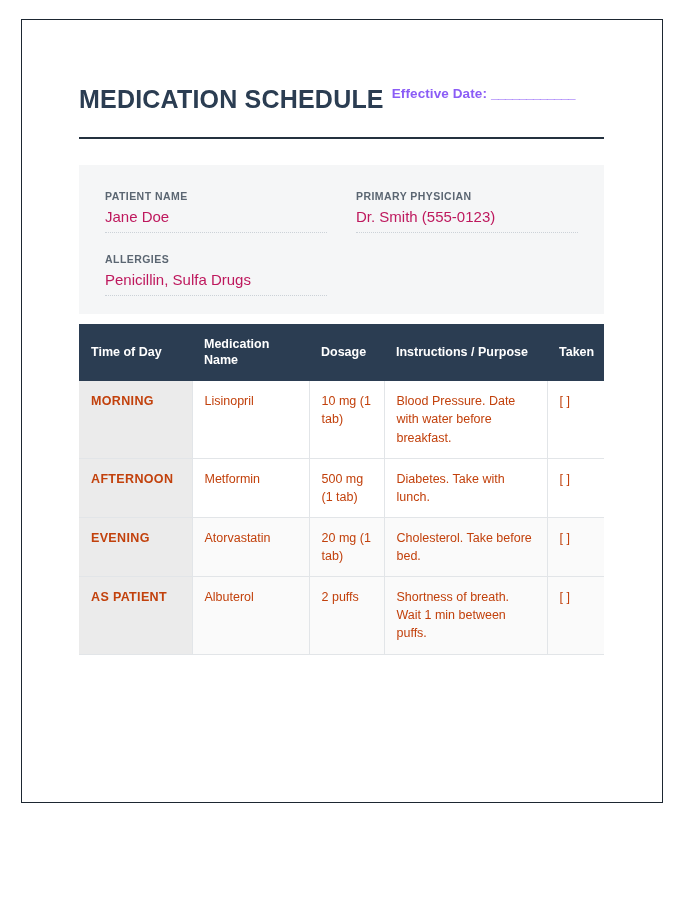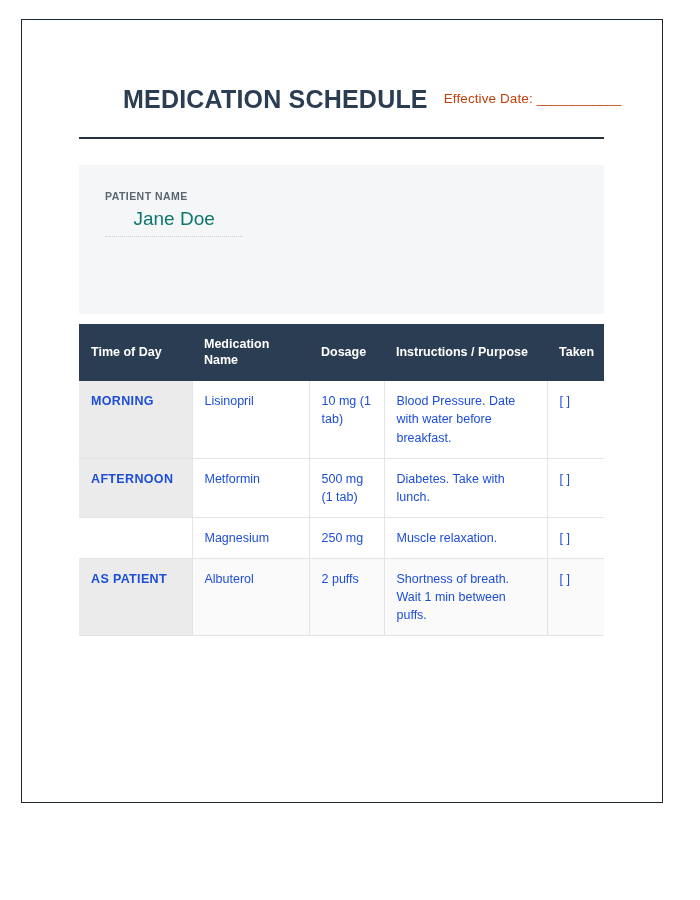--- a/index.html
+++ b/index.html
@@ -38,38 +38,38 @@
 
   
   .doc-header {
     position: absolute;
     left: 0;
     top: 66px;
     width: 525px;
   }
   .header-line {
     display: flex;
-    align-items: center;
-    gap: 16px;
-    margin-left: 44px;
+    align-items: flex-start;
+    gap: 8px;
   }
   .doc-title {
     font-size: 25px;
     font-weight: bold;
     color: #2b3d52;
     letter-spacing: 0.2px;
     line-height: 1.05;
     white-space: nowrap;
   }
   .eff-date {
     font-size: 13.5px;
-    color: #c2410c;
+    color: #8b5cf6;
     white-space: nowrap;
     padding-bottom: 2px;
     letter-spacing: 0.1px;
+    font-weight: bold;
   }
   .eff-date .blank {
     letter-spacing: -0.5px;
   }
   .title-rule {
     position: absolute;
     left: 0;
     top: 51px;
     width: 525px;
     height: 2px;
@@ -82,42 +82,41 @@
     left: 0;
     top: 145px;
     width: 525px;
     height: 149px;
     background: #f5f6f7;
     box-sizing: border-box;
     padding: 25px 26px 0 26px;
   }
   .info-grid {
     display: grid;
-    grid-template-columns: 1fr 1fr 1fr;
+    grid-template-columns: 1fr 1fr;
     column-gap: 29px;
     row-gap: 20px;
   }
   .info-field {
     display: block;
   }
   .info-label {
     font-size: 10.5px;
     font-weight: bold;
     color: #5b6672;
     letter-spacing: 0.45px;
     margin-bottom: 6px;
   }
   .info-value {
-    font-size: 19px;
-    color: #0f766e;
+    font-size: 15px;
+    color: #be185d;
     padding-bottom: 6px;
     border-bottom: 1px dotted #ccd2d8;
     min-height: 18px;
     white-space: nowrap;
-    text-align: center;
   }
 
   
   .schedule-wrap {
     position: absolute;
     left: 0;
     top: 304px;
     width: 525px;
   }
   table.schedule {
@@ -131,21 +130,21 @@
     font-size: 12.5px;
     font-weight: bold;
     text-align: left;
     padding: 13px 10px 13px 12px;
     vertical-align: middle;
     line-height: 1.25;
     box-sizing: border-box;
   }
   table.schedule tbody td {
     font-size: 12.5px;
-    color: #1d4ed8;
+    color: #c2410c;
     padding: 11px 10px 11px 12px;
     vertical-align: top;
     line-height: 1.45;
     border-bottom: 1px solid #e2e5e8;
     border-right: 1px solid #e2e5e8;
     background: #ffffff;
     box-sizing: border-box;
   }
   table.schedule tbody td:last-child {
     border-right: none;
@@ -192,21 +191,29 @@
     </div>
 
     <div class="info-panel">
       <div class="info-grid">
 
         <div class="info-field">
           <div class="info-label">PATIENT NAME</div>
           <div class="info-value">Jane Doe</div>
         </div>
 
-
+        <div class="info-field">
+          <div class="info-label">PRIMARY PHYSICIAN</div>
+          <div class="info-value">Dr. Smith (555-0123)</div>
+        </div>
+
+        <div class="info-field">
+          <div class="info-label">ALLERGIES</div>
+          <div class="info-value">Penicillin, Sulfa Drugs</div>
+        </div>
 
 
       </div>
     </div>
 
     <div class="schedule-wrap">
       <table class="schedule">
         <colgroup>
           <col class="col-time">
             <col class="col-med">
@@ -235,28 +242,28 @@
 
 
           <tr>
             <td class="period-cell">AFTERNOON</td>
             <td>Metformin</td>
             <td>500 mg (1 tab)</td>
             <td>Diabetes. Take with lunch.</td>
             <td>[ ]</td>
           </tr>
 
-
-          <tr>
-            <td class="period-empty"></td>
-            <td>Magnesium</td>
-            <td>250 mg</td>
-            <td>Muscle relaxation.</td>
-            <td>[ ]</td>
-          </tr>
+          <tr class="alt">
+            <td class="period-cell">EVENING</td>
+            <td>Atorvastatin</td>
+            <td>20 mg (1 tab)</td>
+            <td>Cholesterol. Take before bed.</td>
+            <td>[ ]</td>
+          </tr>
+
 
           <tr class="alt">
             <td class="period-cell">AS PATIENT</td>
             <td>Albuterol</td>
             <td>2 puffs</td>
             <td>Shortness of breath. Wait 1 min between puffs.</td>
             <td>[ ]</td>
           </tr>
 
         </tbody>

